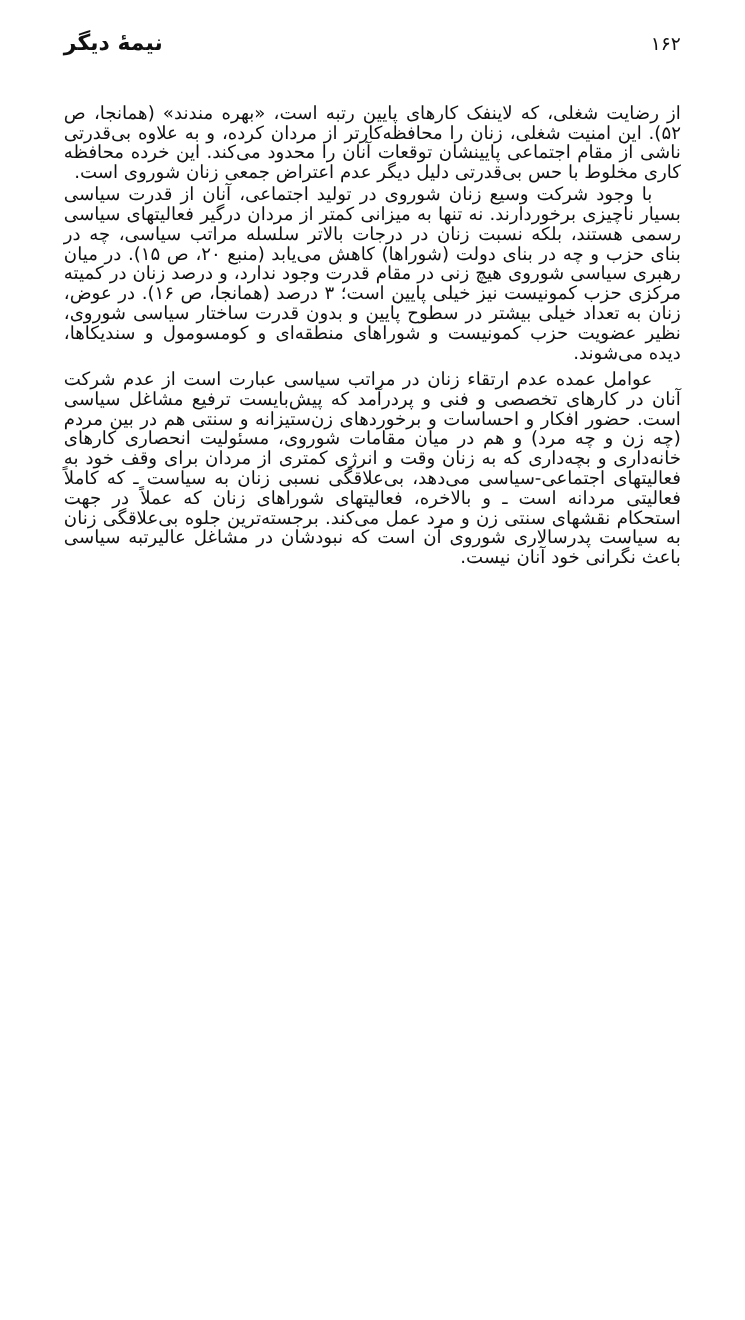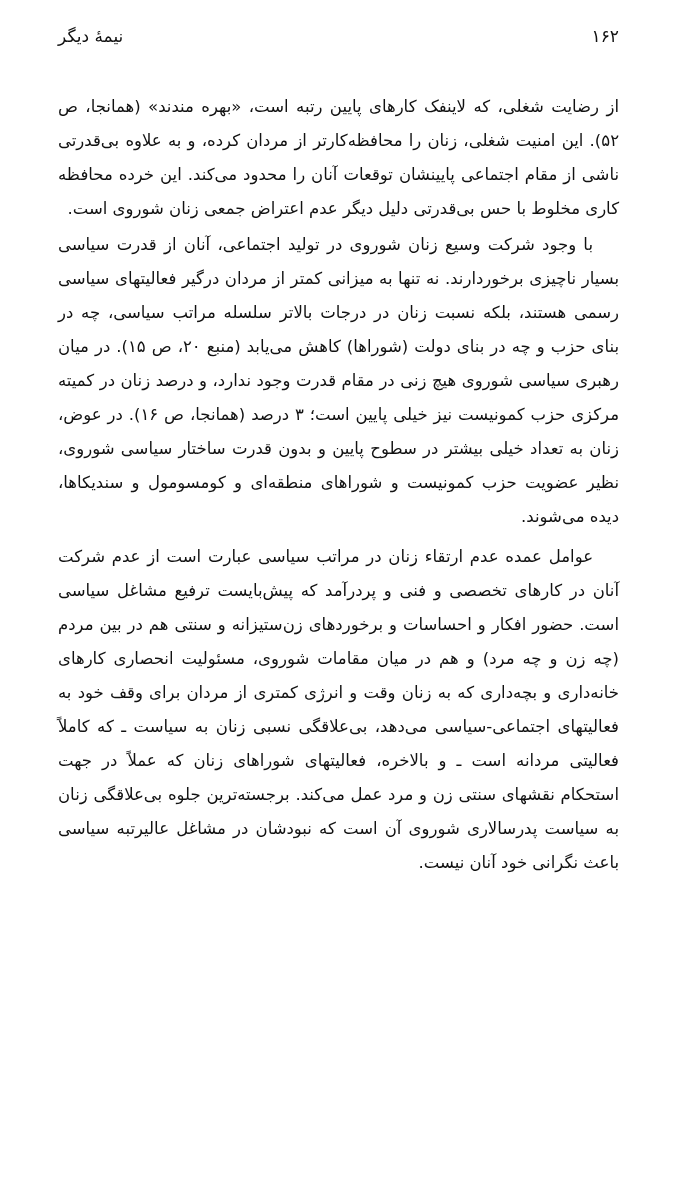--- a/index.html
+++ b/index.html
@@ -26,31 +26,31 @@
     display: flex;
     flex-direction: row-reverse;
     justify-content: space-between;
     align-items: baseline;
     direction: rtl;
     margin-bottom: 44px;
     font-size: 17px;
     letter-spacing: 0.5px;
   }
   .header .book-title {
-    font-size: 17px;
-    font-weight: normal;
+    font-size: 20px;
+    font-weight: bold;
   }
   .header .page-number {
     font-size: 17px;
     font-weight: normal;
     letter-spacing: 1px;
   }
   .body-text {
     font-size: 16.5px;
-    line-height: 34px;
+    line-height: 18px;
     text-align: justify;
     text-align-last: right;
     direction: rtl;
   }
   p.para {
     margin: 0 0 2px 0;
     text-indent: 26px;
   }
   p.para.no-indent {
     text-indent: 0;

